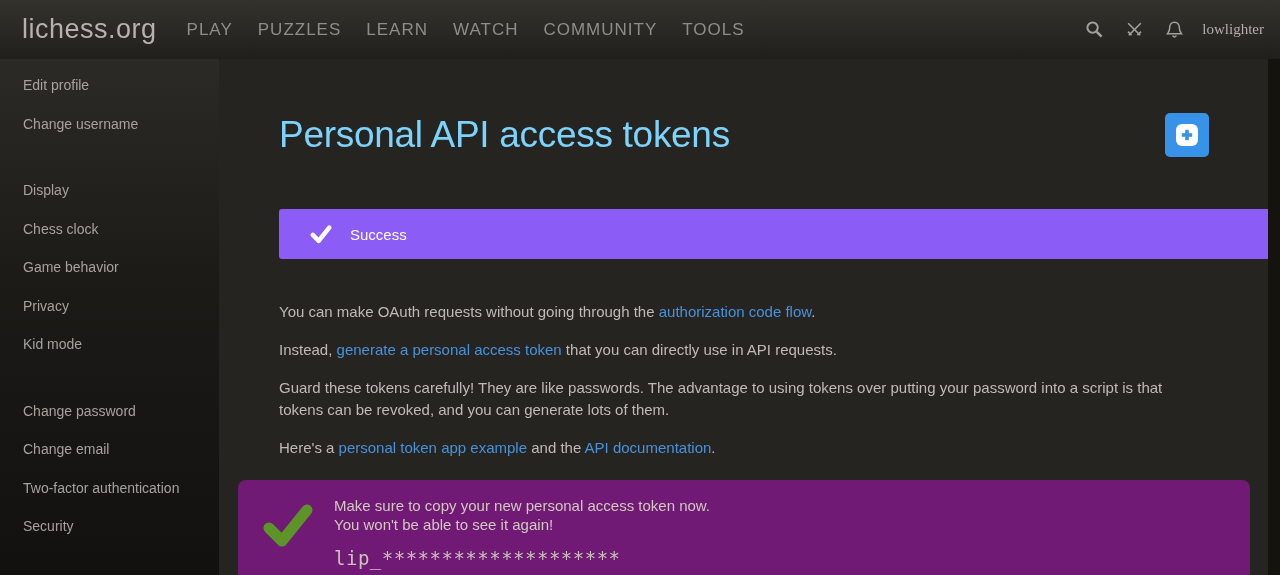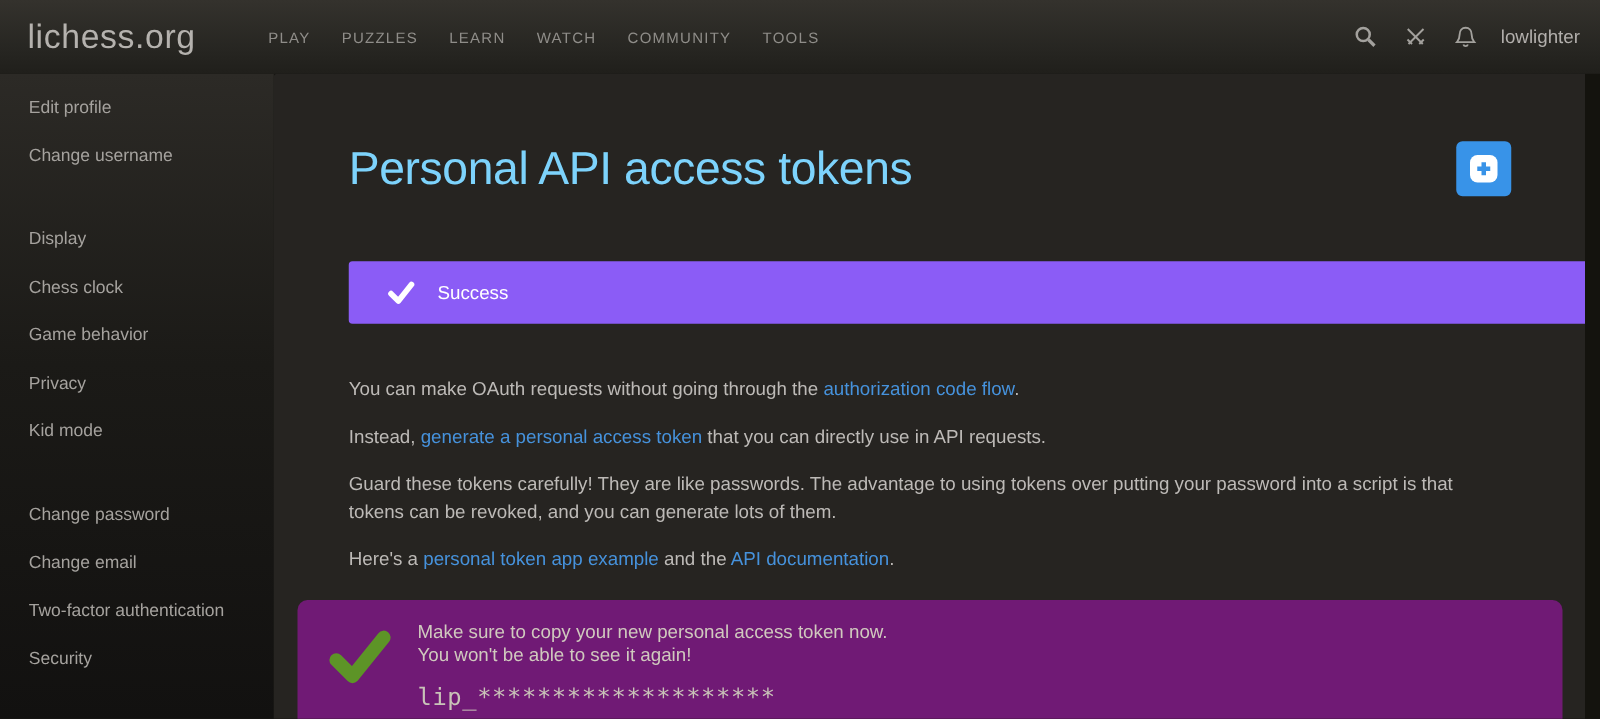--- a/index.html
+++ b/index.html
@@ -11,31 +11,30 @@
     color:#bab8b5;
   }
 
   
   .topnav {
     position:absolute; top:0; left:0; right:0; height:59px;
     background:linear-gradient(180deg,#34322d 0%,#262521 70%,#201f1b 100%);
     display:flex; align-items:center;
     padding:0 16px 0 22px;
     z-index:5;
-    gap:28px;
   }
   .logo { font-size:27px; color:#b5b2ae; letter-spacing:0.5px; margin-right:30px; cursor:pointer; }
   .nav-menu { display:flex; gap:25px; }
   .nav-menu a {
-    font-size:12px; letter-spacing:1px; color:#8f8d89; text-decoration:none; cursor:pointer;
+    font-size:17px; letter-spacing:1px; color:#8f8d89; text-decoration:none; cursor:pointer;
   }
   .nav-right { margin-left:auto; display:flex; align-items:center; }
   .nav-icon { width:40px; height:36px; display:flex; align-items:center; justify-content:center; cursor:pointer; }
   .nav-icon svg { stroke:#a3a19d; fill:none; }
-  .username { font-size:15px; color:#b2afac; margin-left:8px; cursor:pointer; }
+  .username { font-size:15px; color:#b2afac; margin-left:8px; cursor:pointer;font-family:Liberation Serif, serif; }
 
   
   .sidebar {
     position:absolute; top:59px; left:0; bottom:0; width:219px;
     background:linear-gradient(180deg,#2c2a26 0%,#1b1a17 45%,#121110 100%);
     padding-top:7px;
   }
   .side-group { margin-top:0; }
   .side-group + .side-group { margin-top:28px; }
   .side-item {

